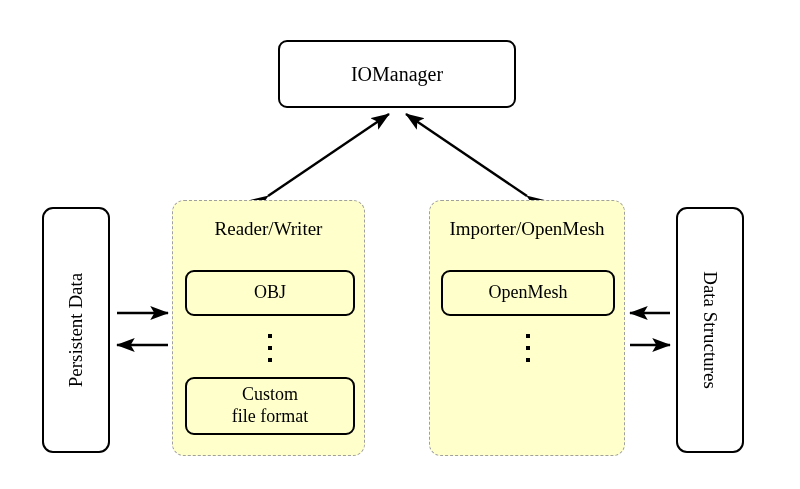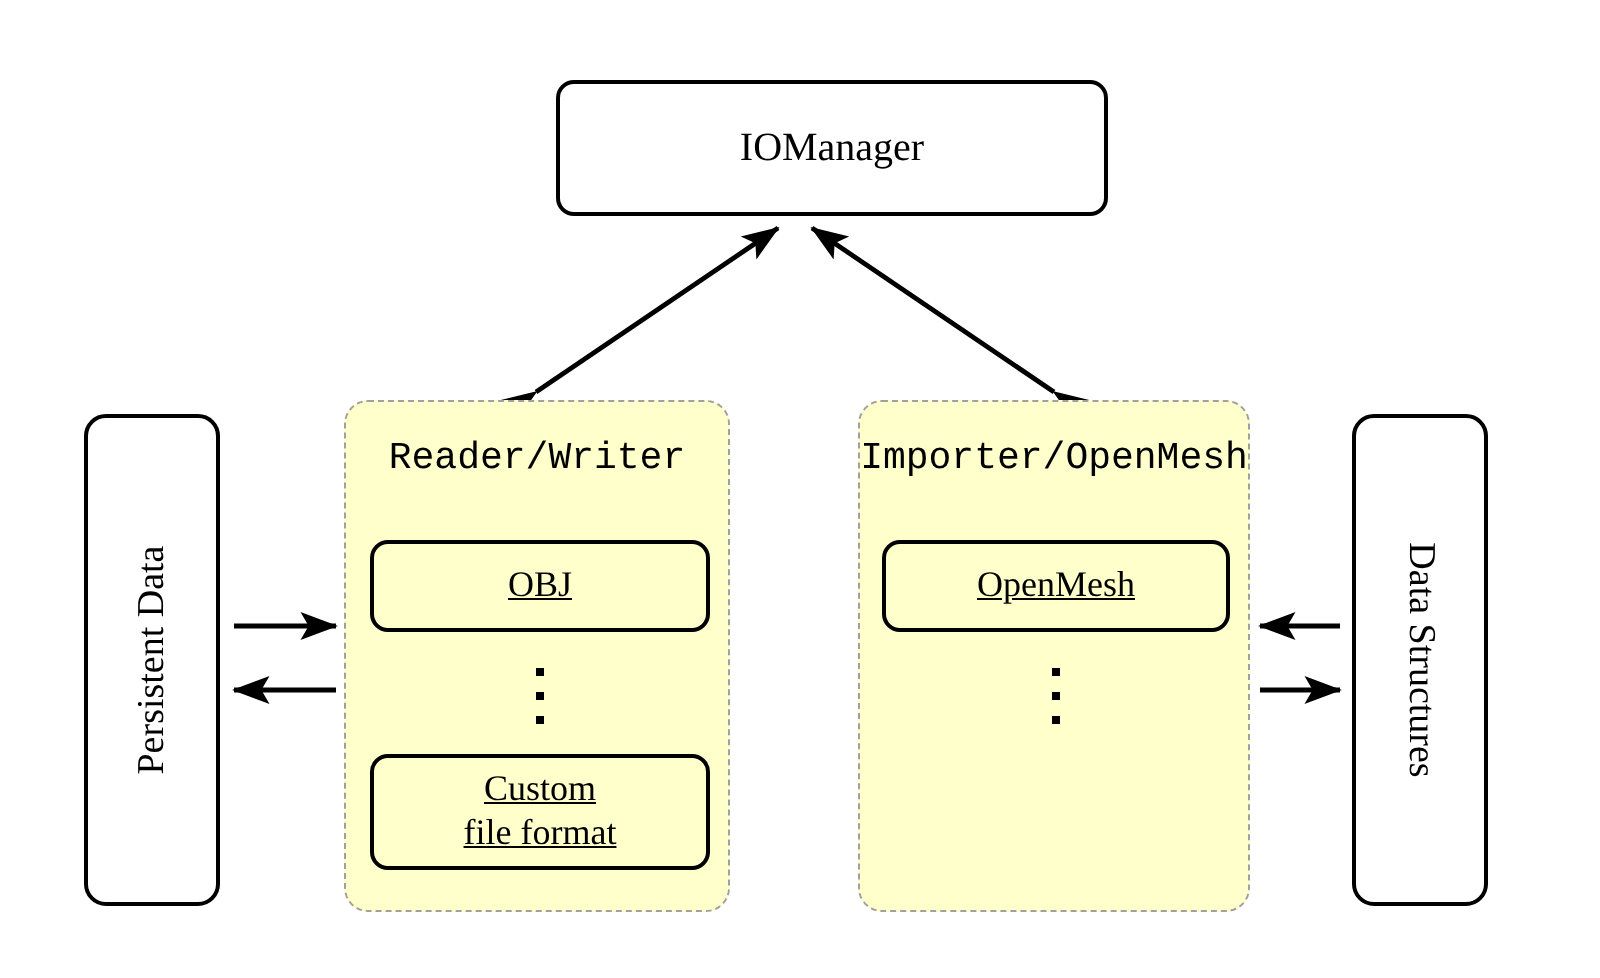--- a/index.html
+++ b/index.html
@@ -38,21 +38,21 @@
     display: flex;
     align-items: center;
     justify-content: center;
     text-align: center;
     line-height: 1.12;
   }
 
   #io-manager {
     left: 278px;
     top: 40px;
-    width: 276px;
+    width: 238px;
     height: 68px;
     font-size: 20px;
   }
 
   
   .side-box {
     position: absolute;
     box-sizing: border-box;
     border: 2.6px solid #000000;
     border-radius: 11px;
@@ -101,37 +101,35 @@
     height: 256px;
   }
   .group-title {
     position: absolute;
     left: 0;
     right: 0;
     top: 17px;
     text-align: center;
     font-size: 19px;
     white-space: nowrap;
-    font-family: Liberation Mono, monospace;
   }
 
   
   .inner-node {
     position: absolute;
     box-sizing: border-box;
     border: 2.6px solid #000000;
     border-radius: 9px;
     background: #ffffcc;
     display: flex;
     align-items: center;
     justify-content: center;
     text-align: center;
     font-size: 18px;
     line-height: 1.2;
-    text-decoration: underline;
   }
   #node-obj {
     left: 185px;
     top: 270px;
     width: 170px;
     height: 46px;
   }
   #node-custom-file {
     left: 185px;
     top: 377px;

